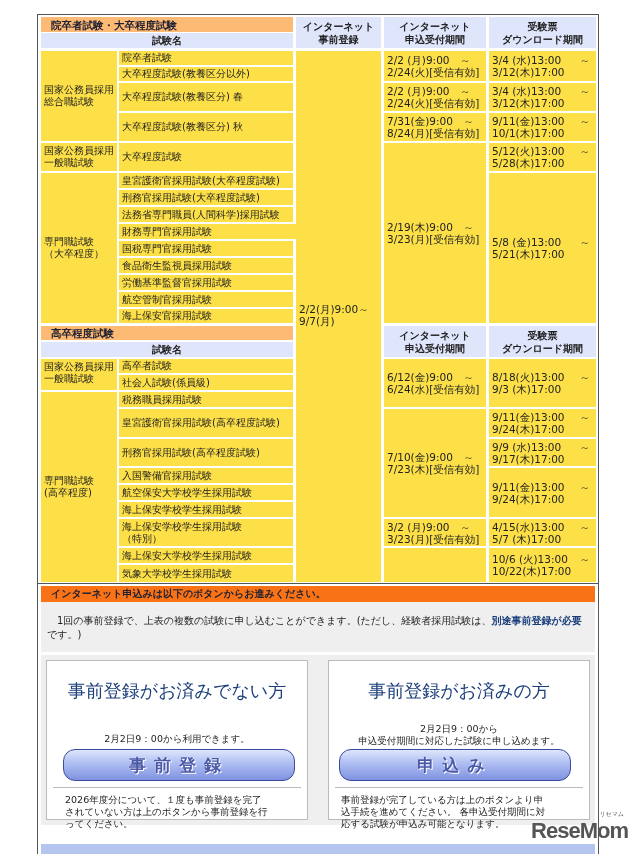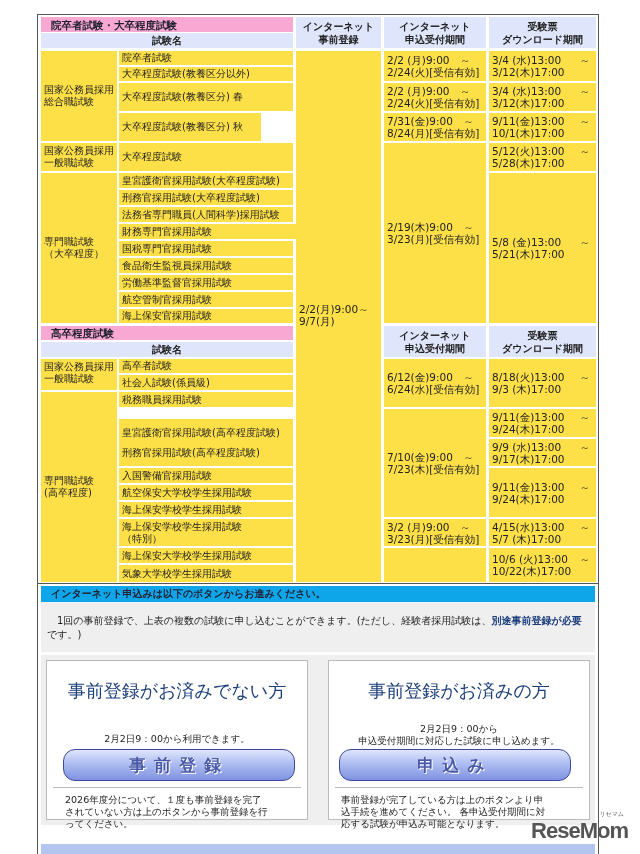--- a/index.html
+++ b/index.html
@@ -3,27 +3,27 @@
 <meta charset="utf-8">
 <style>
   html, body { margin:0; padding:0; background:#ffffff; }
   body { width:640px; height:854px; position:relative; overflow:hidden;
          font-family:"DejaVu Sans","Liberation Sans",sans-serif; color:#222; }
   .frame { position:absolute; left:37px; top:14px; width:562px; height:840px;
            border:1px solid #555; border-bottom:none; background:#fff; box-sizing:border-box; }
   .cell { position:absolute; box-sizing:border-box; font-size:10px; line-height:12px;
           padding:1px 3px; overflow:hidden; white-space:nowrap; }
   .g { background:#fde047; }
-  .hd { background:#f9a8d4; font-weight:bold; color:#223; font-size:10.5px; padding-left:10px; display:flex; align-items:center; }
+  .hd { background:#fdba74; font-weight:bold; color:#223; font-size:10.5px; padding-left:10px; display:flex; align-items:center; }
   .sub { background:#dfe5fb; font-weight:bold; text-align:center; color:#222; display:flex; align-items:center; justify-content:center; }
   .colhead { background:#dfe5fb; font-weight:bold; text-align:center; color:#222; display:flex; flex-direction:column; align-items:center; justify-content:center; line-height:13px; }
   .vc { display:flex; flex-direction:column; justify-content:center; }
   .date { font-size:10.5px; line-height:12px; }
   .tilde { position:absolute; right:6px; }
-  .notice-head { position:absolute; left:41px; top:586px; width:554px; height:16px; background:#0ea5e9;
+  .notice-head { position:absolute; left:41px; top:586px; width:554px; height:16px; background:#f97316;
                  font-weight:bold; font-size:10px; padding-left:10px; box-sizing:border-box; line-height:16px; color:#223; }
   .notice-body { position:absolute; left:41px; top:602px; width:554px; height:50px; background:#efefef;
                  font-size:10px; line-height:14px; padding:12px 6px 0 6px; box-sizing:border-box; color:#222; }
   .notice-body .link { color:#1a3d7c; font-weight:bold; }
   .panel-wrap { position:absolute; left:41px; top:655px; width:554px; height:170px; background:#efefef; }
   .panel { position:absolute; top:5px; width:262px; height:160px; background:#fff; border:1px solid #bbb; box-sizing:border-box; }
   .panel h2 { margin:0; position:absolute; left:0; right:0; top:18px; text-align:center; font-weight:normal;
               font-size:18px; color:#1b3f7a; }
   .panel .avail { position:absolute; left:0; right:0; text-align:center; font-size:9.5px; line-height:12px; color:#222; }
   .btn { position:absolute; left:20px; width:232px; height:32px; border-radius:12px; border:1.5px solid #3b4a9c;
@@ -77,21 +77,21 @@
 
 <div class="cell g vc" style="left:119px;top:51px;width:174px;height:14px;">
     <span>院卒者試験</span>
   </div>
 <div class="cell g vc" style="left:119px;top:67px;width:174px;height:14px;">
     <span>大卒程度試験(教養区分以外)</span>
   </div>
 <div class="cell g vc" style="left:119px;top:83px;width:174px;height:28px;">
     <span>大卒程度試験(教養区分) 春</span>
   </div>
-<div class="cell g vc" style="left:119px;top:113px;width:142px;height:28px;">
+<div class="cell g vc" style="left:119px;top:113px;width:174px;height:28px;">
     <span>大卒程度試験(教養区分) 秋</span>
   </div>
 <div class="cell g vc" style="left:119px;top:143px;width:174px;height:28px;">
     <span>大卒程度試験</span>
   </div>
 <div class="cell g vc" style="left:119px;top:173px;width:174px;height:15px;">
     <span>皇宮護衛官採用試験(大卒程度試験)</span>
   </div>
 <div class="cell g vc" style="left:119px;top:190px;width:174px;height:15px;">
     <span>刑務官採用試験(大卒程度試験)</span>
@@ -188,21 +188,21 @@
 
 <div class="cell g vc" style="left:119px;top:359px;width:174px;height:14px;">
     <span>高卒者試験</span>
   </div>
 <div class="cell g vc" style="left:119px;top:375px;width:174px;height:15px;">
     <span>社会人試験(係員級)</span>
   </div>
 <div class="cell g vc" style="left:119px;top:392px;width:174px;height:15px;">
     <span>税務職員採用試験</span>
   </div>
-<div class="cell g vc" style="left:119px;top:419px;width:174px;height:28px;">
+<div class="cell g vc" style="left:119px;top:409px;width:174px;height:28px;">
     <span>皇宮護衛官採用試験(高卒程度試験)</span>
   </div>
 <div class="cell g vc" style="left:119px;top:439px;width:174px;height:27px;">
     <span>刑務官採用試験(高卒程度試験)</span>
   </div>
 <div class="cell g vc" style="left:119px;top:468px;width:174px;height:15px;">
     <span>入国警備官採用試験</span>
   </div>
 <div class="cell g vc" style="left:119px;top:485px;width:174px;height:15px;">
     <span>航空保安大学校学生採用試験</span>

